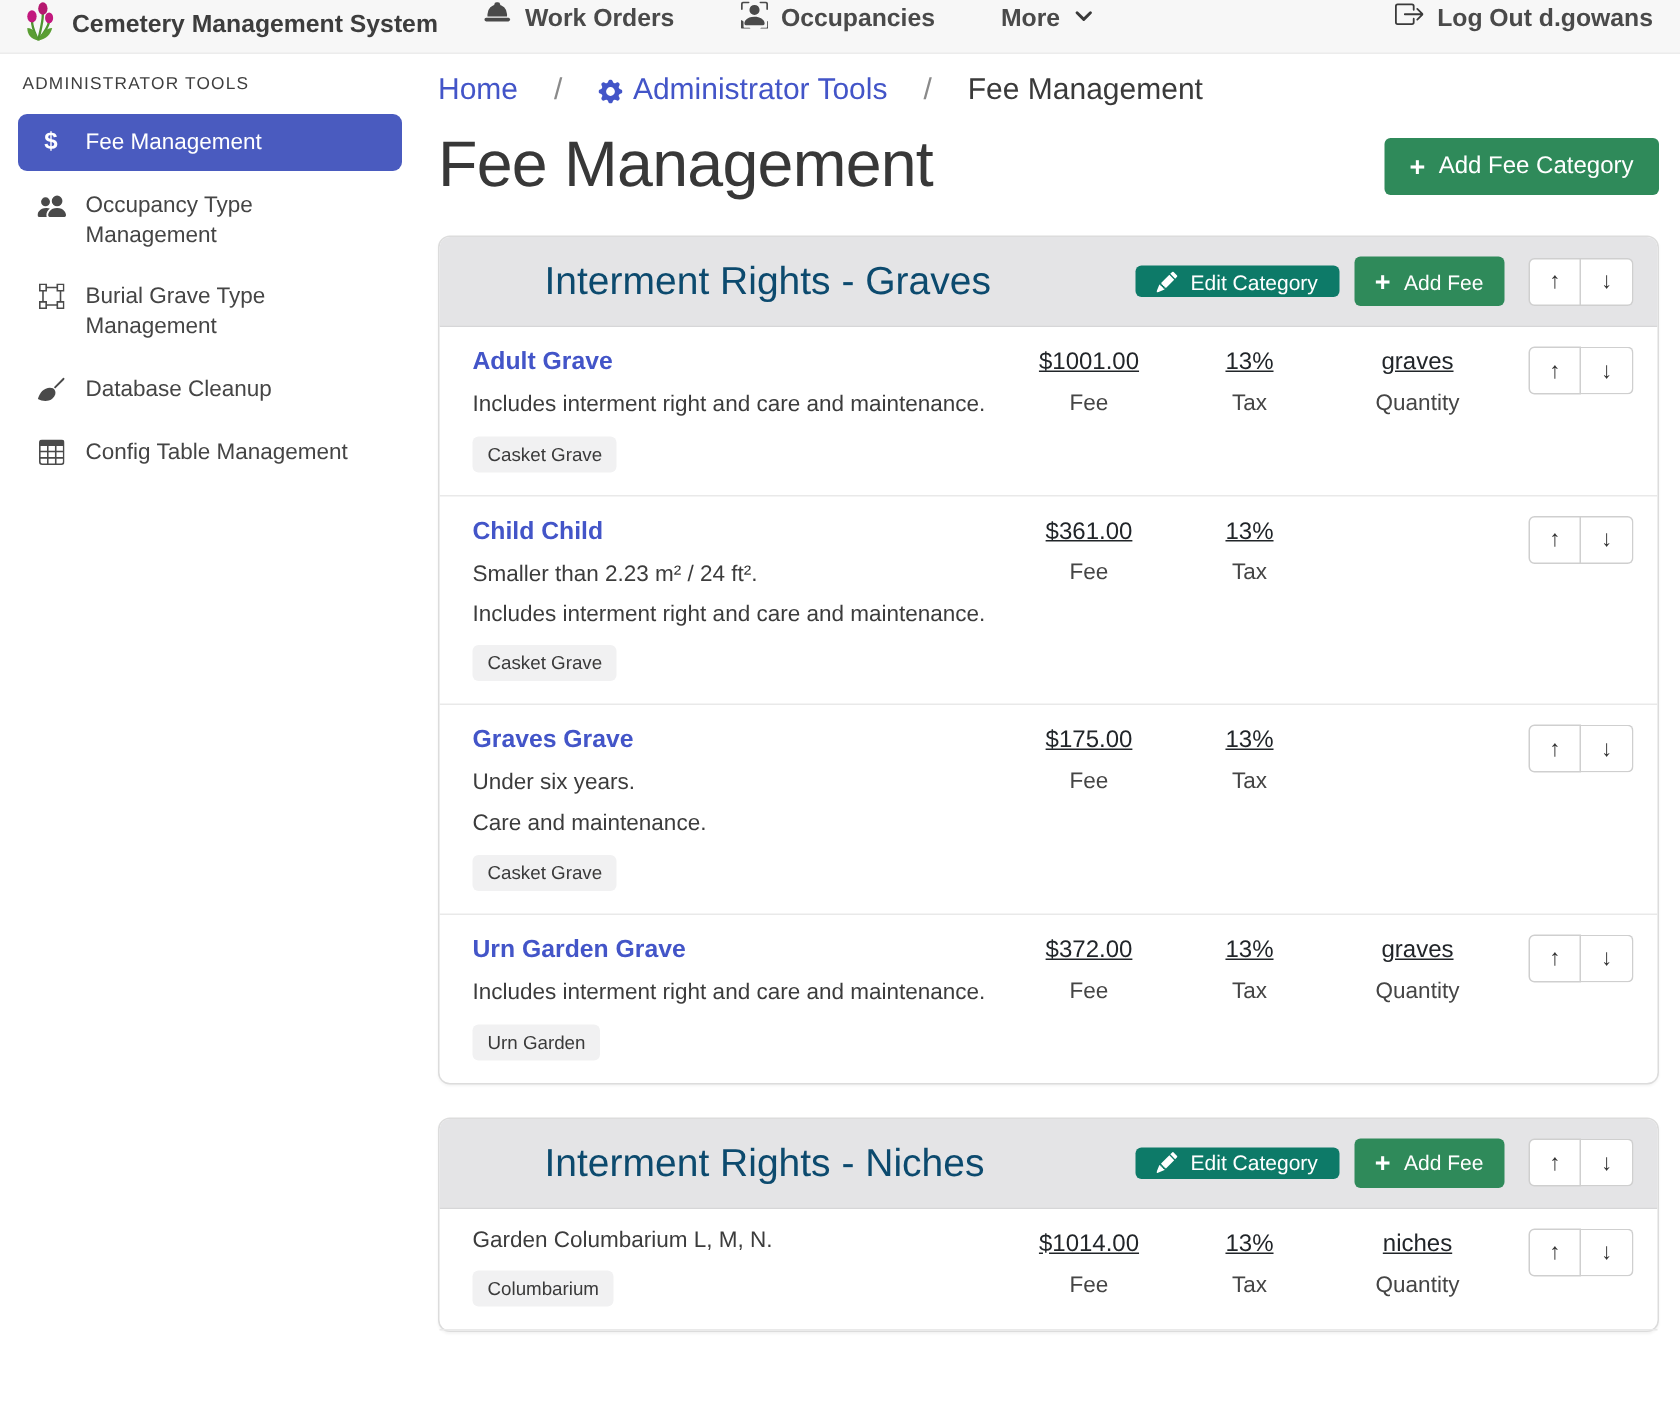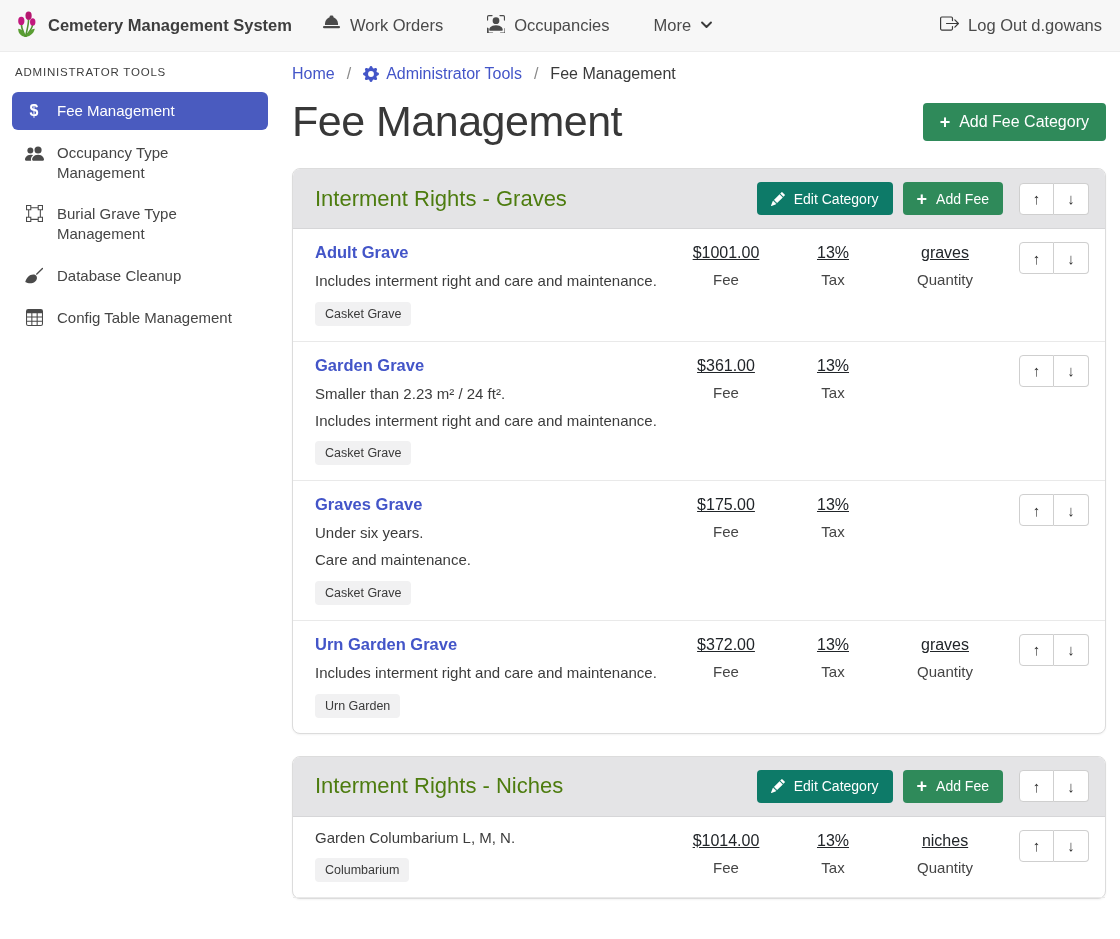--- a/index.html
+++ b/index.html
@@ -10,61 +10,61 @@
     --card-header-bg:#e4e4e6;
     --navbar-bg:#f7f7f7;
     --badge-bg:#f1f1f2;
     --text-dark:#3a3a3a;
     --border-gray:#dcdcdc;
   }
   *{box-sizing:border-box;margin:0;padding:0;font-family:"Liberation Sans","DejaVu Sans",sans-serif;}
   html,body{width:1120px;height:939px;overflow:hidden;background:#fff;}
 
   
-  .navbar{height:52px;background:var(--navbar-bg);display:flex;align-items:center;padding:0 18px 0 14px;border-bottom:1px solid #ececec;}
+  .navbar{height:36px;background:var(--navbar-bg);display:flex;align-items:flex-start;padding:0 18px 0 14px;border-bottom:1px solid #ececec;}
   .brand{display:flex;align-items:center;gap:9px;cursor:pointer;}
   .brand-title{font-size:16.5px;font-weight:700;color:#3d3d3d;}
-  .nav-links{display:flex;align-items:center;gap:44px;margin-left:30px;}
+  .nav-links{display:flex;align-items:center;gap:44px;margin-left:30px;font-weight:bold;}
   .nav-link{display:flex;align-items:center;gap:9px;font-size:16.5px;color:#4a4a4a;cursor:pointer;}
   .nav-link svg{flex-shrink:0;}
   .nav-right{margin-left:auto;padding-left:25px;}
 
   
   .content{display:flex;height:887px;}
   .sidebar{width:280px;padding:12px 12px 0 14px;flex-shrink:0;}
   .side-heading{font-size:11.5px;letter-spacing:.8px;color:#3e3e3e;font-weight:500;margin:2px 0 14px 1px;}
   .side-item{display:flex;align-items:flex-start;padding:9px 12px;border-radius:6px;color:#454545;font-size:15px;line-height:1.32;cursor:pointer;margin-bottom:4px;margin-left:-2px;}
   .side-item .side-icon{width:20px;flex-shrink:0;margin-right:13px;display:flex;justify-content:center;margin-top:1px;color:#4a4a4a;}
   .side-item.active{background:var(--active-nav-bg);color:#fff;}
   .side-item.active .side-icon{color:#fff;}
   .side-label{max-width:184px;}
   .dollar-glyph{font-weight:700;font-size:16px;line-height:18px;}
   .side-icon svg{fill:currentColor;}
 
   .main{flex:1;padding:13px 14px 0 12px;}
 
   
-  .breadcrumb{display:flex;align-items:center;font-size:16px;gap:12px;}
+  .breadcrumb{display:flex;align-items:center;font-size:20px;gap:24px;}
   .crumb-link{color:var(--accent-blue);text-decoration:none;cursor:pointer;display:flex;align-items:center;gap:7px;}
   .crumb-sep{color:#8a8a8a;}
   .crumb-current{color:#3a3a3a;}
 
   
   .page-header{display:flex;align-items:center;justify-content:space-between;margin-top:14px;}
   .page-title{font-size:43px;font-weight:350;color:#383838;letter-spacing:-.5px;}
   .btn{border:none;border-radius:4px;color:#fff;display:inline-flex;align-items:center;gap:9px;cursor:pointer;}
   .btn-add-category{background:var(--green-add);font-size:16px;padding:9px 17px;height:38px;}
   .btn-plus{font-size:18px;font-weight:700;line-height:1;}
 
   
   .card{border:1px solid var(--border-gray);border-radius:8px;margin-top:22px;box-shadow:0 1px 2px rgba(0,0,0,.05);background:#fff;}
   .card-header{background:var(--card-header-bg);border-bottom:1px solid #d6d6d8;border-radius:7px 7px 0 0;display:flex;align-items:center;padding:13px 16px 13px 22px;}
-  .card-title{font-size:22px;font-weight:500;color:#4d7c0f;flex:1;}
+  .card-title{font-size:26px;font-weight:500;color:#0c4a6e;flex:1;margin-left:48px;}
   .card-actions{display:flex;align-items:center;gap:10px;}
-  .btn-edit{background:var(--teal-edit);font-size:14px;padding:8px 14px;height:33px;}
+  .btn-edit{background:var(--teal-edit);font-size:14px;padding:8px 14px;height:21px;}
   .btn-addfee{background:var(--green-add);font-size:14px;padding:8px 14px;height:33px;}
   .btn-edit svg{fill:#fff;}
   .arrow-group{display:flex;margin-left:6px;}
   .arrow-btn{width:35px;height:32px;background:#fff;border:1px solid #cfcfcf;color:#333;font-size:15px;display:flex;align-items:center;justify-content:center;cursor:pointer;padding:0;}
   .arrow-btn.up{border-radius:4px 0 0 4px;}
   .arrow-btn.down{border-radius:0 4px 4px 0;border-left:none;}
 
   
   .fee-row{display:flex;align-items:flex-start;padding:12px 16px 13px 16px;border-bottom:1px solid #e9e9e9;}
   .fee-row.last{border-bottom:none;}
@@ -270,21 +270,21 @@
               <span>↑</span>
             </button>
           <button class="arrow-btn down">
               <span>↓</span>
             </button>
         </div>
       </div>
 
       <div class="fee-row">
         <div class="fee-main">
-          <a class="fee-title">Garden Grave</a>
+          <a class="fee-title">Child Child</a>
           <div class="fee-desc">Smaller than 2.23 m² / 24 ft².</div>
           <div class="fee-desc">Includes interment right and care and maintenance.</div>
           <span class="badge">Casket Grave</span>
         </div>
         <div class="stat col-fee">
           <div class="stat-value">$361.00</div>
           <div class="stat-label">Fee</div>
         </div>
         <div class="stat col-tax">
           <div class="stat-value">13%</div>

